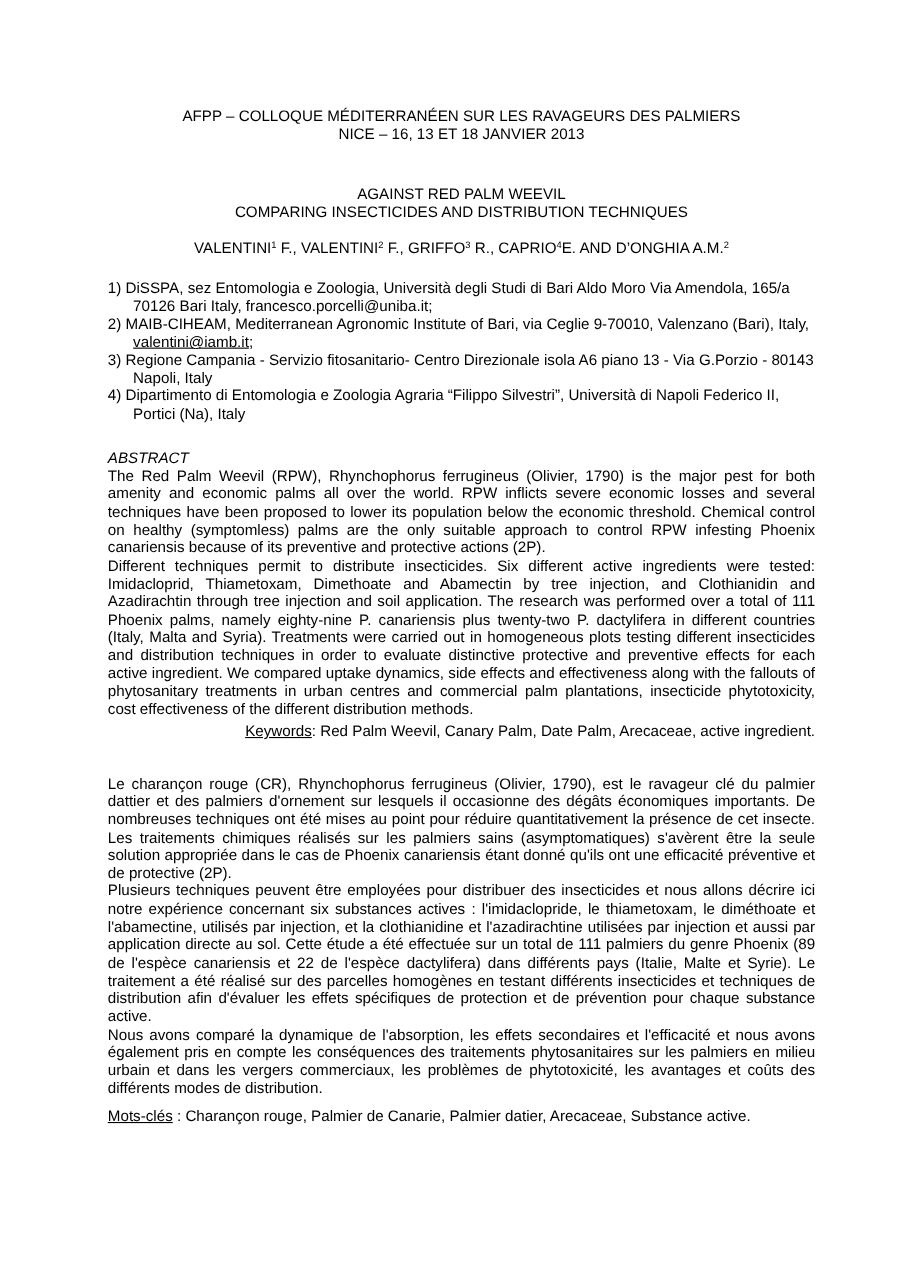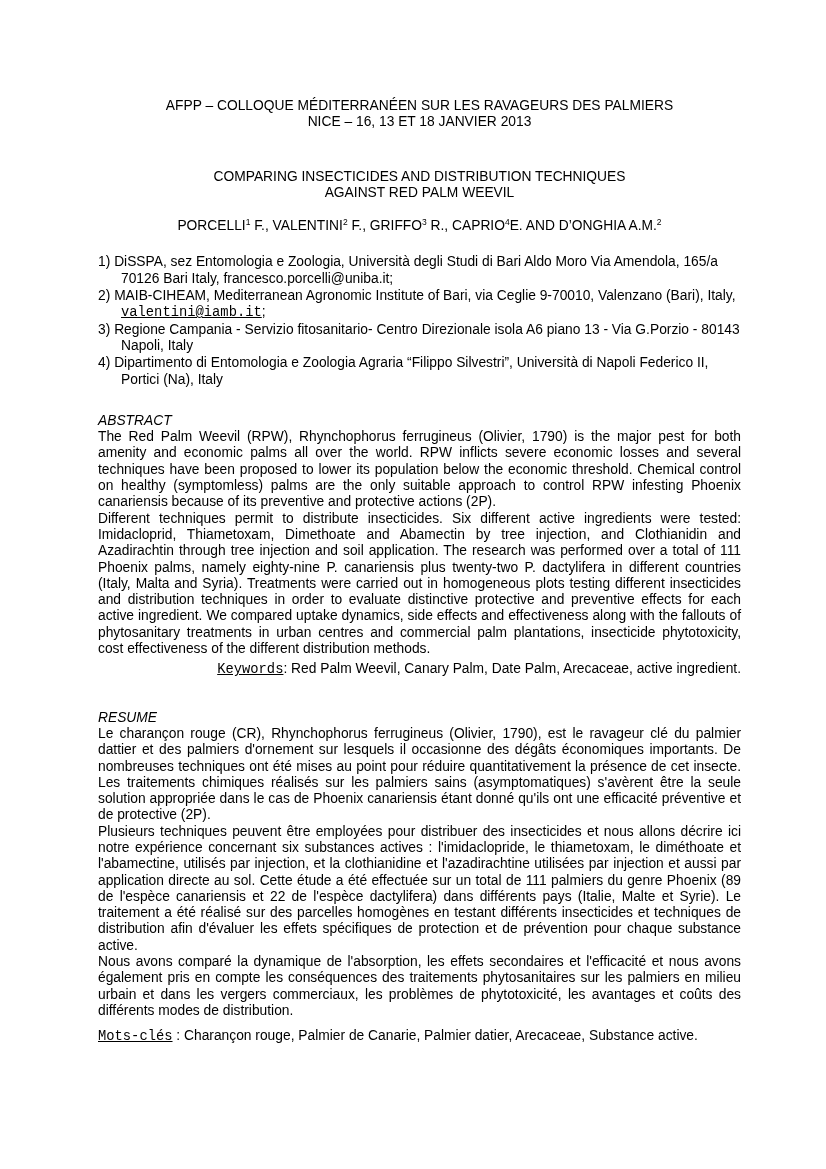--- a/index.html
+++ b/index.html
@@ -38,56 +38,55 @@
     padding-left: 23px;
     text-indent: -23px;
     text-align: left;
   }
   .section-abstract { margin-top: 24px; }
   .section-resume { margin-top: 31px; }
   .section-heading { text-align: left; font-style: italic; }
   p.body-par { margin: 0; text-align: justify; }
   p.keywords-line { margin: 4px 0 0 0; text-align: right; }
   p.keywords-line-resume { margin: 9px 0 0 0; text-align: left; }
-  .u { text-decoration: underline; font-family: Liberation Mono, monospace; }
+  .u { text-decoration: underline; }
 </style>
 </head>
 <body>
 
 <div class="page">
   <div class="content">
 
     <div class="conf-header centered">
       <div>AFPP – COLLOQUE MÉDITERRANÉEN SUR LES RAVAGEURS DES PALMIERS</div>
       <div>NICE – 16, 13 ET 18 JANVIER 2013</div>
     </div>
 
     <div class="title-block centered">
+      <div>AGAINST RED PALM WEEVIL</div>
       <div>COMPARING INSECTICIDES AND DISTRIBUTION TECHNIQUES</div>
-      <div>AGAINST RED PALM WEEVIL</div>
     </div>
 
-    <div class="authors"><span>PORCELLI</span><sup class="auth-sup">1</sup><span> F., VALENTINI</span><sup class="auth-sup">2</sup><span> F., GRIFFO</span><sup class="auth-sup">3</sup><span> R., CAPRIO</span><sup class="auth-sup">4</sup><span>E. AND D’ONGHIA A.M.</span><sup class="auth-sup">2</sup></div>
+    <div class="authors"><span>VALENTINI</span><sup class="auth-sup">1</sup><span> F., VALENTINI</span><sup class="auth-sup">2</sup><span> F., GRIFFO</span><sup class="auth-sup">3</sup><span> R., CAPRIO</span><sup class="auth-sup">4</sup><span>E. AND D’ONGHIA A.M.</span><sup class="auth-sup">2</sup></div>
 
     <div class="affiliations">
       <p class="affil"><span>1)</span> <span>DiSSPA, sez Entomologia e Zoologia, Università degli Studi di Bari Aldo Moro Via Amendola, 165/a 70126 Bari Italy, francesco.porcelli@uniba.it;</span><span class="u"></span><span></span></p>
       <p class="affil"><span>2)</span> <span>MAIB-CIHEAM, Mediterranean Agronomic Institute of Bari, via Ceglie 9-70010, Valenzano (Bari), Italy, </span><span class="u">valentini@iamb.it</span><span>;</span></p>
       <p class="affil"><span>3)</span> <span>Regione Campania - Servizio fitosanitario- Centro Direzionale isola A6 piano 13 - Via G.Porzio - 80143 Napoli, Italy</span><span class="u"></span><span></span></p>
       <p class="affil"><span>4)</span> <span>Dipartimento di Entomologia e Zoologia Agraria “Filippo Silvestri”, Università di Napoli Federico II, Portici (Na), Italy</span><span class="u"></span><span></span></p>
     </div>
 
     <div class="section-abstract">
       <div class="section-heading">ABSTRACT</div>
       <p class="body-par">The Red Palm Weevil (RPW), Rhynchophorus ferrugineus (Olivier, 1790) is the major pest for both amenity and economic palms all over the world. RPW inflicts severe economic losses and several techniques have been proposed to lower its population below the economic threshold. Chemical control on healthy (symptomless) palms are the only suitable approach to control RPW infesting Phoenix canariensis because of its preventive and protective actions (2P).</p>
       <p class="body-par">Different techniques permit to distribute insecticides. Six different active ingredients were tested: Imidacloprid, Thiametoxam, Dimethoate and Abamectin by tree injection, and Clothianidin and Azadirachtin through tree injection and soil application. The research was performed over a total of 111 Phoenix palms, namely eighty-nine P. canariensis plus twenty-two P. dactylifera in different countries (Italy, Malta and Syria). Treatments were carried out in homogeneous plots testing different insecticides and distribution techniques in order to evaluate distinctive protective and preventive effects for each active ingredient. We compared uptake dynamics, side effects and effectiveness along with the fallouts of phytosanitary treatments in urban centres and commercial palm plantations, insecticide phytotoxicity, cost effectiveness of the different distribution methods.</p>
       <p class="keywords-line"><span class="u">Keywords</span><span>: Red Palm Weevil, Canary Palm, Date Palm, Arecaceae, active ingredient.</span></p>
     </div>
 
     <div class="section-resume">
-      <div class="section-heading">RESUME</div>
       <p class="body-par">Le charançon rouge (CR), Rhynchophorus ferrugineus (Olivier, 1790), est le ravageur clé du palmier dattier et des palmiers d'ornement sur lesquels il occasionne des dégâts économiques importants. De nombreuses techniques ont été mises au point pour réduire quantitativement la présence de cet insecte. Les traitements chimiques réalisés sur les palmiers sains (asymptomatiques) s'avèrent être la seule solution appropriée dans le cas de Phoenix canariensis étant donné qu'ils ont une efficacité préventive et de protective (2P).</p>
       <p class="body-par">Plusieurs techniques peuvent être employées pour distribuer des insecticides et nous allons décrire ici notre expérience concernant six substances actives : l'imidaclopride, le thiametoxam, le diméthoate et l'abamectine, utilisés par injection, et la clothianidine et l'azadirachtine utilisées par injection et aussi par application directe au sol. Cette étude a été effectuée sur un total de 111 palmiers du genre Phoenix (89 de l'espèce canariensis et 22 de l'espèce dactylifera) dans différents pays (Italie, Malte et Syrie). Le traitement a été réalisé sur des parcelles homogènes en testant différents insecticides et techniques de distribution afin d'évaluer les effets spécifiques de protection et de prévention pour chaque substance active.</p>
       <p class="body-par">Nous avons comparé la dynamique de l'absorption, les effets secondaires et l'efficacité et nous avons également pris en compte les conséquences des traitements phytosanitaires sur les palmiers en milieu urbain et dans les vergers commerciaux, les problèmes de phytotoxicité, les avantages et coûts des différents modes de distribution.</p>
       <p class="keywords-line-resume"><span class="u">Mots-clés</span><span> : Charançon rouge, Palmier de Canarie, Palmier datier, Arecaceae, Substance active.</span></p>
     </div>
 
   </div>
 </div>
 
 </body></html>

